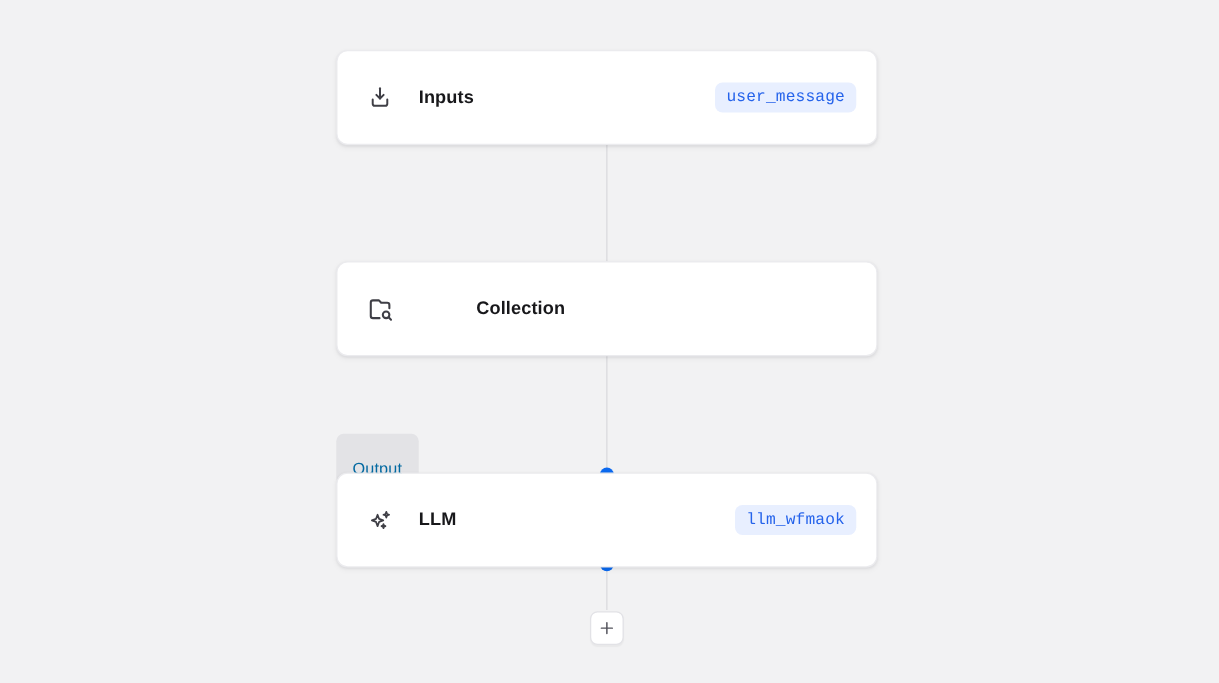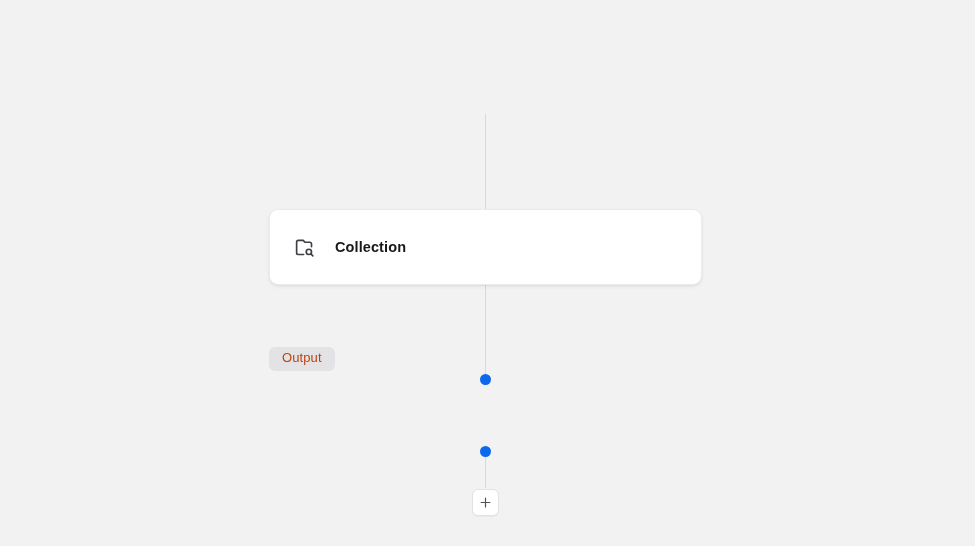--- a/index.html
+++ b/index.html
@@ -56,21 +56,21 @@
     background: #ffffff;
     border: 1px solid #ebebee;
     border-radius: 9px;
     box-shadow: 0 1px 2px rgba(16, 17, 26, 0.06),
                 0 2px 5px rgba(16, 17, 26, 0.045);
     display: flex;
     align-items: center;
     padding: 0 16px 0 23px;
   }
   .node-inputs     { top: 40px; }
-  .node-collection { top: 209px; }
+  .node-collection { top: 209px; gap: 46px; }
   .node-llm        { top: 378px; }
 
   .node-icon {
     width: 22px;
     height: 22px;
     flex: 0 0 22px;
     display: flex;
     align-items: center;
     justify-content: center;
     color: #3f3f46;
@@ -98,25 +98,25 @@
     white-space: nowrap;
     letter-spacing: 0.1px;
   }
 
   
   .output-badge {
     position: absolute;
     left: 269px;
     top: 347px;
     background: #e3e3e6;
-    color: #c2410c;
+    color: #0369a1;
     font-size: 13px;
     font-weight: 500;
     border-radius: 6px;
-    padding: 3px 13px 6px;
+    padding: 20px 13px 6px;
     letter-spacing: 0.1px;
   }
 
   
   .add-button {
     position: absolute;
     left: 472px;
     top: 489px;
     width: 27px;
     height: 27px;
@@ -133,38 +133,62 @@
 </style>
 </head>
 <body>
 
 <div class="canvas">
 
   <div class="edge edge-inputs-collection"></div>
   <div class="edge edge-collection-llm"></div>
   <div class="edge edge-llm-add"></div>
 
+  <div class="node node-inputs">
+    <span class="node-icon">
+      <svg width="20" height="20" viewBox="0 0 24 24" fill="none" stroke="currentColor" stroke-width="1.9" stroke-linecap="round" stroke-linejoin="round">
+        <path d="M5 14v4a2 2 0 0 0 2 2h10a2 2 0 0 0 2-2v-4"></path>
+        <path d="M12 3v10"></path>
+        <path d="M8.5 9.5 12 13l3.5-3.5"></path>
+      </svg>
+    </span>
+    <span class="node-label">Inputs</span>
+    <span class="node-spacer"></span>
+    <span class="node-id">user_message</span>
+  </div>
 
   <div class="node node-collection">
     <span class="node-icon">
       <svg width="21" height="21" viewBox="0 0 24 24" fill="none" stroke="currentColor" stroke-width="1.9" stroke-linecap="round" stroke-linejoin="round">
         <path d="M20 11V8a2 2 0 0 0-2-2h-5.5l-2-2.2H5a2 2 0 0 0-2 2V18a2 2 0 0 0 2 2h6"></path>
         <circle cx="17" cy="17" r="3"></circle>
         <path d="m21.5 21.5-2.2-2.2"></path>
       </svg>
     </span>
     <span class="node-label">Collection</span>
     <span class="node-spacer"></span>
   </div>
 
   <div class="output-badge">Output</div>
 
   <div class="handle handle-llm-top"></div>
   <div class="handle handle-llm-bottom"></div>
 
+  <div class="node node-llm">
+    <span class="node-icon">
+      <svg width="21" height="21" viewBox="0 0 24 24" fill="none" stroke="currentColor" stroke-width="1.6" stroke-linecap="round" stroke-linejoin="round">
+        <path d="M9.2 6.6 10.6 10.4 14.4 11.8 10.6 13.2 9.2 17 7.8 13.2 4 11.8 7.8 10.4z"></path>
+        <path d="M17.2 4 17.9 5.9 19.8 6.6 17.9 7.3 17.2 9.2 16.5 7.3 14.6 6.6 16.5 5.9z"></path>
+        <path d="M14.6 15.2 15.1 16.5 16.4 17 15.1 17.5 14.6 18.8 14.1 17.5 12.8 17 14.1 16.5z"></path>
+      </svg>
+    </span>
+    <span class="node-label">LLM</span>
+    <span class="node-spacer"></span>
+    <span class="node-id">llm_wfmaok</span>
+  </div>
 
   <div class="add-button" title="Add node">
     <span>
       <svg width="15" height="15" viewBox="0 0 24 24" fill="none" stroke="currentColor" stroke-width="1.9" stroke-linecap="round">
         <path d="M12 5v14M5 12h14"></path>
       </svg>
     </span>
   </div>
 
 </div>

